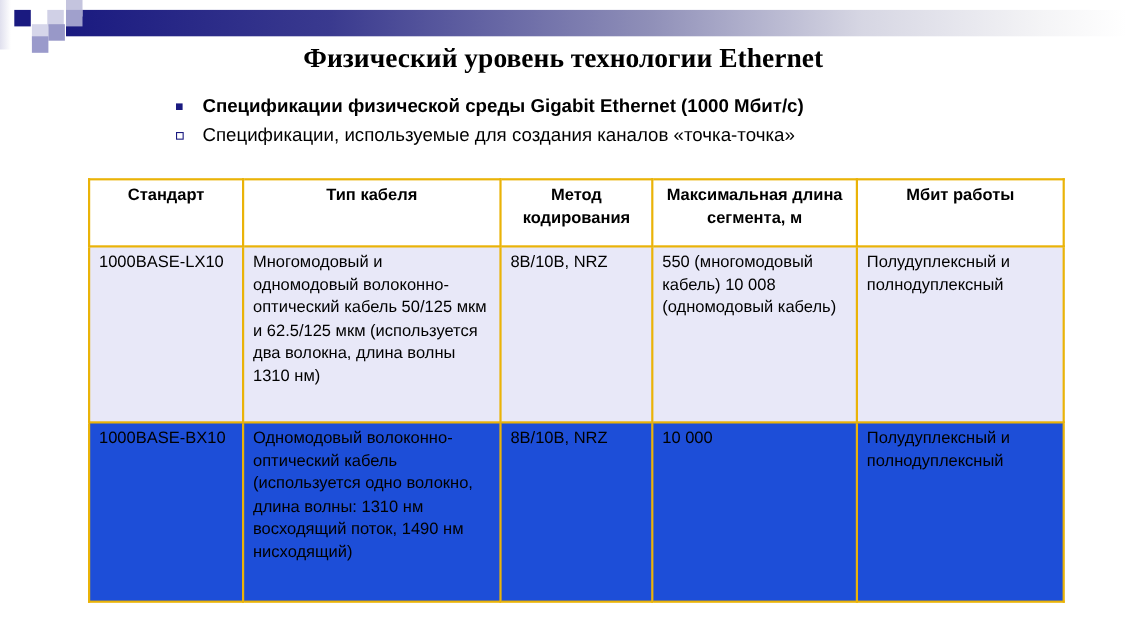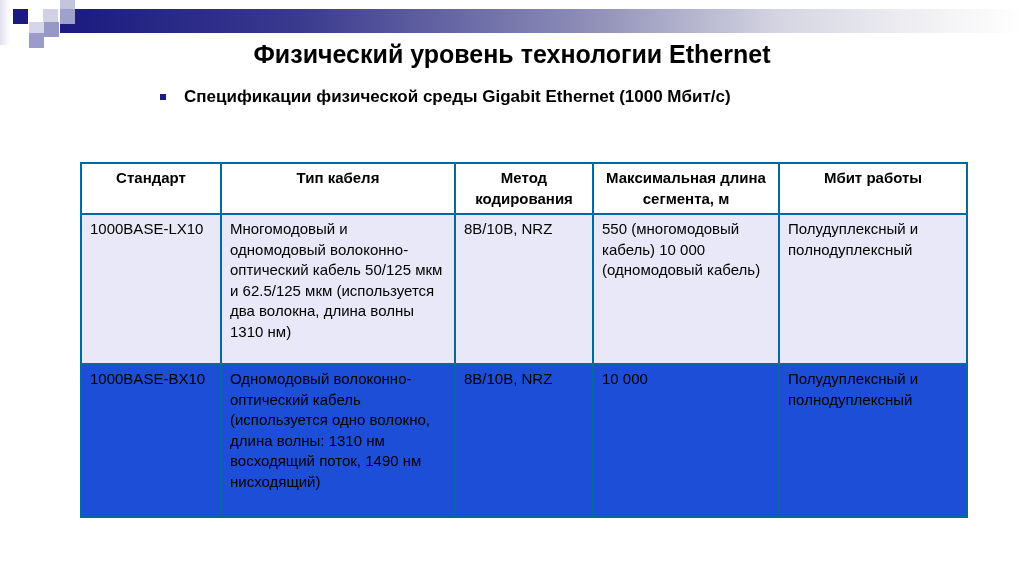--- a/index.html
+++ b/index.html
@@ -1,27 +1,27 @@
 <!DOCTYPE html>
 <html><head>
 <meta charset="utf-8">
 <style>
   html, body { margin:0; padding:0; }
   body { width:1024px; height:574px; background:#ffffff; position:relative; overflow:hidden; font-family:"Liberation Sans", sans-serif; color:#000; }
   .bar { position:absolute; left:60px; top:9px; width:964px; height:24px; background:linear-gradient(to right, #1a1a80 0%, #3a3a8f 25%, #8f8fb8 55%, #d6d6e3 75%, #f4f4f6 92%, #ffffff 100%); }
   .sq { position:absolute; width:15px; height:15px; }
-  .title { position:absolute; left:0; width:1024px; top:40px; text-align:center; font-size:25px; font-weight:bold; }
+  .title { position:absolute; left:0; width:1024px; top:40px; text-align:center; font-size:25px; font-weight:bold;font-family:Liberation Serif, serif; }
   .bullets { position:absolute; left:160px; top:84px; }
   .bl { display:flex; align-items:center; height:26px; font-size:17px; }
   .bl .mk { width:24px; display:flex; align-items:center; }
   .mk-fill { width:6px; height:6px; background:#1a1a80; }
   .mk-box { width:5px; height:5px; border:1px solid #1a1a80; }
   .bl1 { font-weight:bold;text-align:right; }
   table { position:absolute; left:80px; top:162px; border-collapse:collapse; font-size:15px; }
-  td, th { border:2px solid #0369a1; vertical-align:top; padding:4px 8px 4px 8px; line-height:20.5px; }
+  td, th { border:2px solid #eab308; vertical-align:top; padding:4px 8px 14px 8px; line-height:20.5px; }
   th { font-weight:bold; text-align:center; background:#ffffff; height:39px; padding-top:4px; }
   tr.r1 td { background:#e8e8f8; height:140px; }
   tr.r2 td { background:#1d4ed8; height:143px; }
   .pg { position:absolute; right:54px; top:543px; font-size:14px; font-weight:bold;margin-top:28px; }
 </style>
 </head>
 <body>
 
 <div>
   <div class="bar"></div>
@@ -37,36 +37,42 @@
 
 <div class="title">Физический уровень технологии Ethernet</div>
 
 <div class="bullets">
   <div class="bl bl1">
     <span class="mk">
         <span class="mk-fill"></span>
       </span>
     <span>Спецификации физической среды Gigabit Ethernet (1000 Мбит/с)</span>
   </div>
+  <div class="bl">
+    <span class="mk">
+        <span class="mk-box"></span>
+      </span>
+    <span>Спецификации, используемые для создания каналов «точка-точка»</span>
+  </div>
 </div>
 
 <table>
   <tbody>
       <tr>
     <th style="width:122px">Стандарт</th>
     <th style="width:216px">Тип кабеля</th>
     <th style="width:120px">Метод кодирования</th>
     <th style="width:168px">Максимальная длина сегмента, м</th>
     <th style="width:170px">Мбит работы</th>
   </tr>
   <tr class="r1">
     <td>1000BASE-LX10</td>
     <td>Многомодовый и одномодовый волоконно-оптический кабель 50/125 мкм и 62.5/125 мкм (используется два волокна, длина волны 1310 нм)</td>
     <td>8B/10B, NRZ</td>
-    <td>550 (многомодовый кабель) 10 000 (одномодовый кабель)</td>
+    <td>550 (многомодовый кабель) 10 008 (одномодовый кабель)</td>
     <td>Полудуплексный и полнодуплексный</td>
   </tr>
   <tr class="r2">
     <td>1000BASE-BX10</td>
     <td>Одномодовый волоконно-оптический кабель (используется одно волокно, длина волны: 1310 нм восходящий поток, 1490 нм нисходящий)</td>
     <td>8B/10B, NRZ</td>
     <td>10 000</td>
     <td>Полудуплексный и полнодуплексный</td>
   </tr>
 </tbody>

